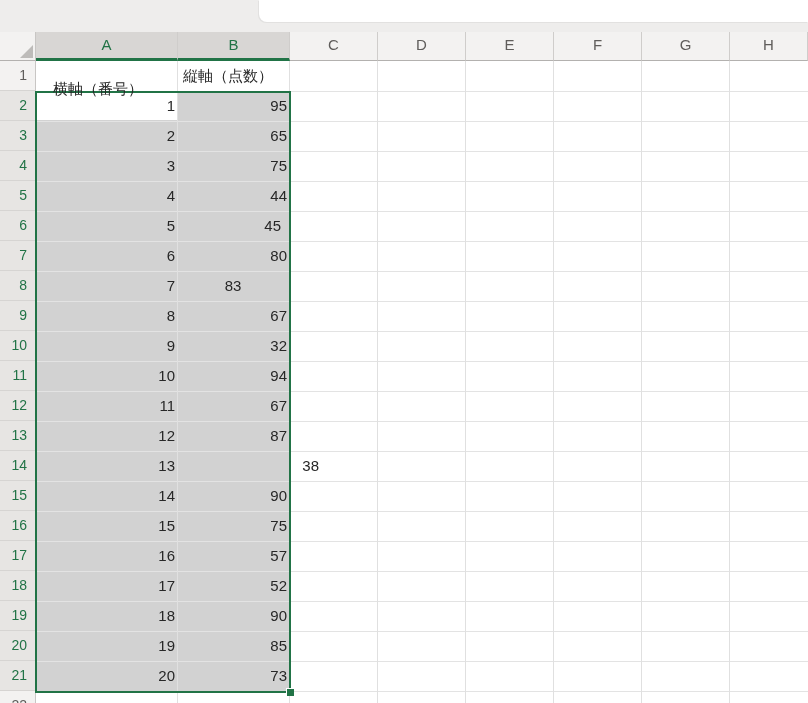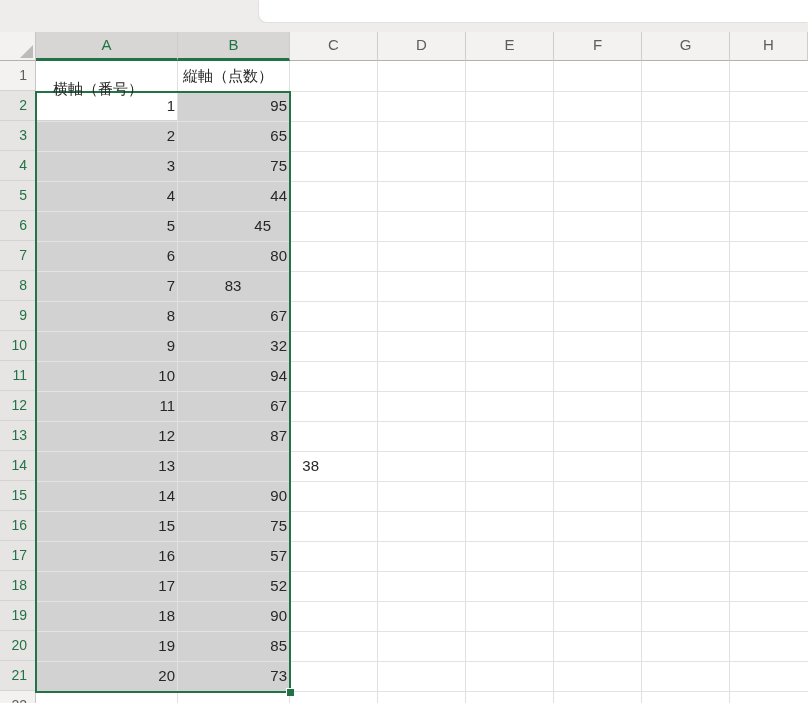--- a/index.html
+++ b/index.html
@@ -128,21 +128,21 @@
       <div class="celltext lbl" style="top: 61px; left: 183px; width: 104px;">縦軸（点数）</div>
       <div class="celltext num" style="top: 91px; left: 37px; width: 138px;">1</div>
       <div class="celltext num" style="top: 91px; left: 179px; width: 108px;">95</div>
       <div class="celltext num" style="top: 121px; left: 37px; width: 138px;">2</div>
       <div class="celltext num" style="top: 121px; left: 179px; width: 108px;">65</div>
       <div class="celltext num" style="top: 151px; left: 37px; width: 138px;">3</div>
       <div class="celltext num" style="top: 151px; left: 179px; width: 108px;">75</div>
       <div class="celltext num" style="top: 181px; left: 37px; width: 138px;">4</div>
       <div class="celltext num" style="top: 181px; left: 179px; width: 108px;">44</div>
       <div class="celltext num" style="top: 211px; left: 37px; width: 138px;">5</div>
-      <div class="celltext num" style="top: 211px; left: 163px; width: 108px;">45</div>
+      <div class="celltext num" style="top: 211px; left: 173px; width: 108px;">45</div>
       <div class="celltext num" style="top: 241px; left: 37px; width: 138px;">6</div>
       <div class="celltext num" style="top: 241px; left: 179px; width: 108px;">80</div>
       <div class="celltext num" style="top: 271px; left: 37px; width: 138px;">7</div>
       <div class="celltext num" style="top: 271px; left: 179px; width: 108px; text-align: center;">83</div>
       <div class="celltext num" style="top: 301px; left: 37px; width: 138px;">8</div>
       <div class="celltext num" style="top: 301px; left: 179px; width: 108px;">67</div>
       <div class="celltext num" style="top: 331px; left: 37px; width: 138px;">9</div>
       <div class="celltext num" style="top: 331px; left: 179px; width: 108px;">32</div>
       <div class="celltext num" style="top: 361px; left: 37px; width: 138px;">10</div>
       <div class="celltext num" style="top: 361px; left: 179px; width: 108px;">94</div>

